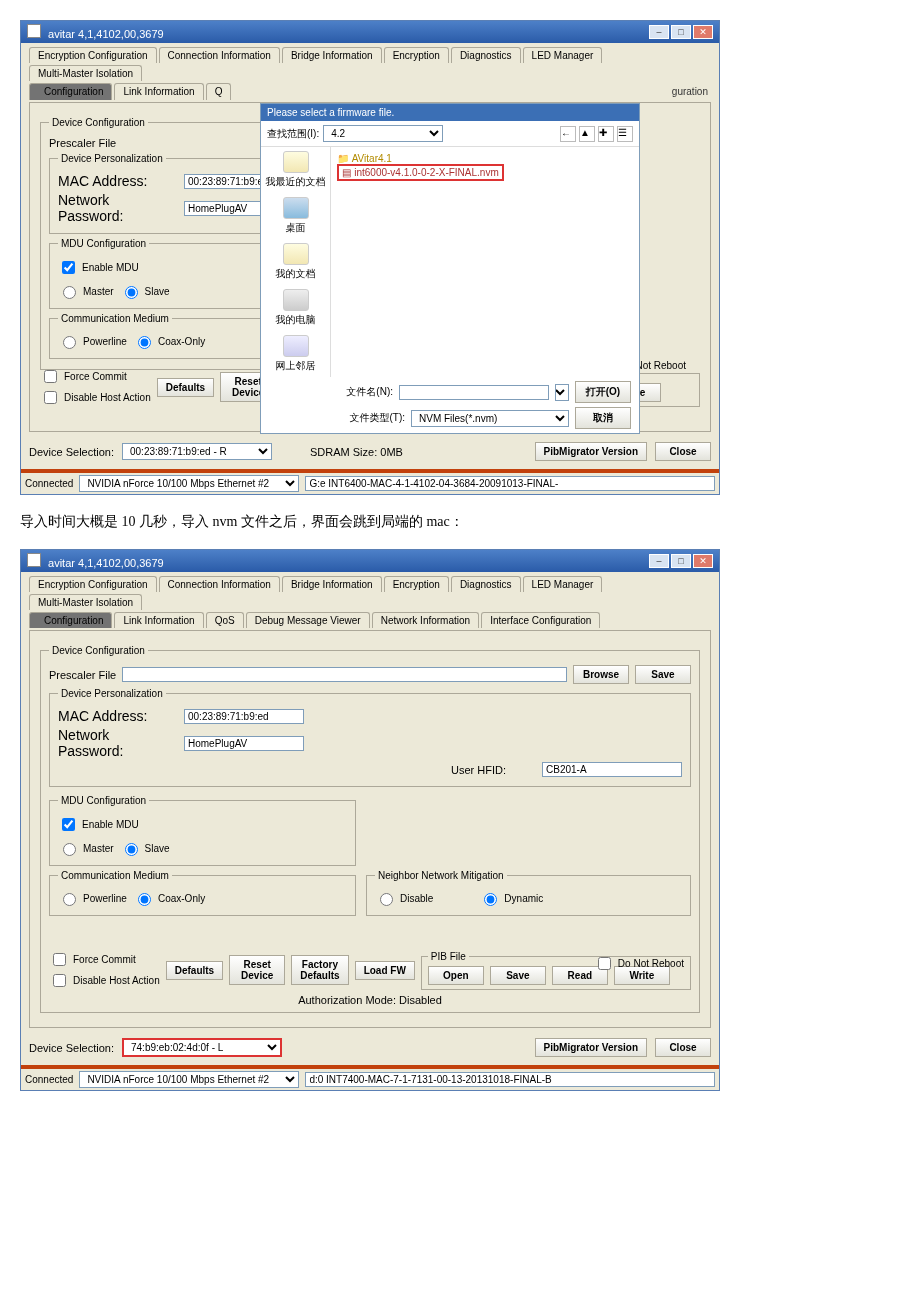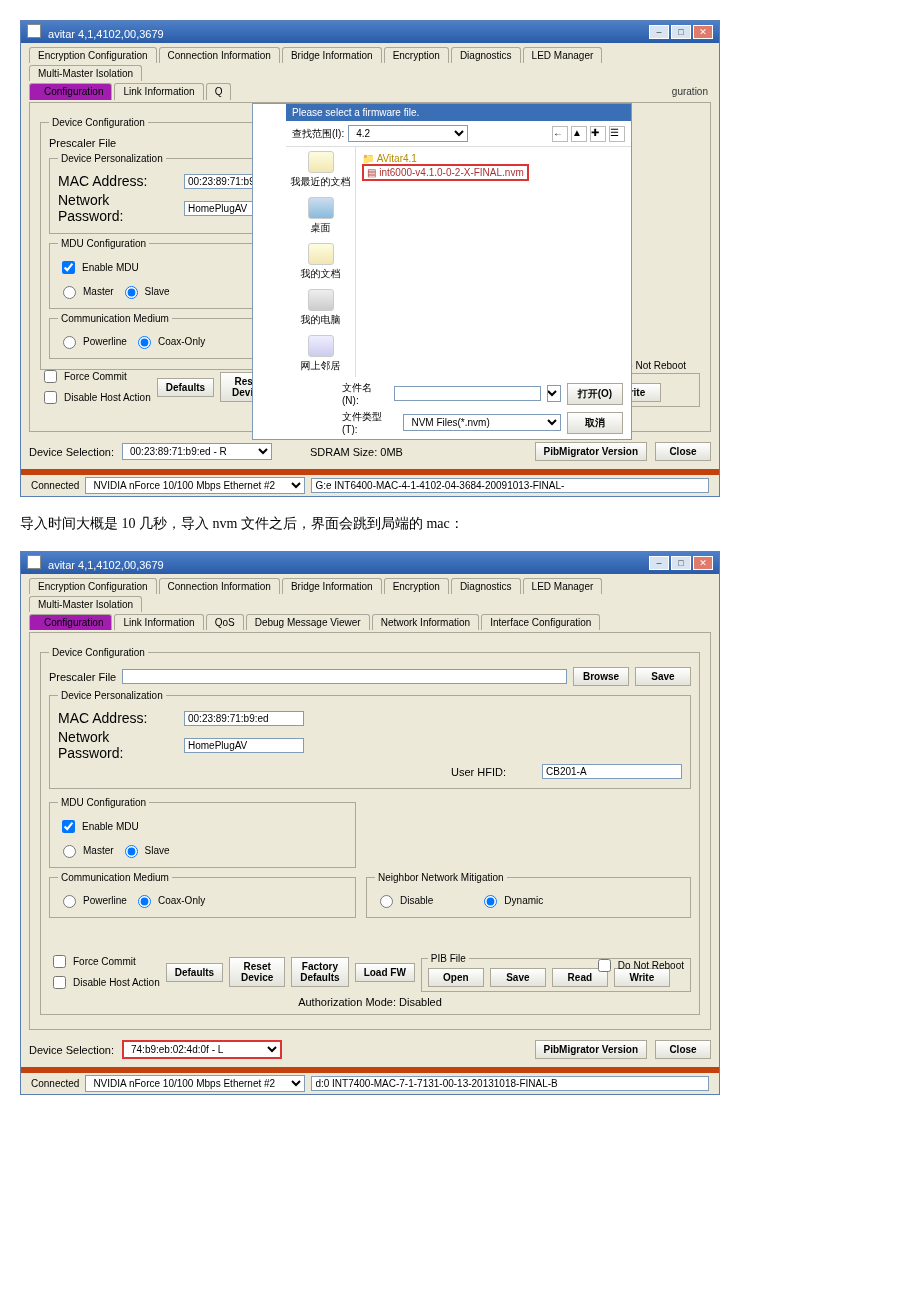--- a/index.html
+++ b/index.html
@@ -48,21 +48,21 @@
     margin-bottom:2px;
   }
   .tab {
     border:1px solid #aca899;
     border-bottom:none;
     background:#ece9d8;
     padding:2px 8px;
     font-size:10px;
     border-radius:3px 3px 0 0;
   }
-  .tab.sel { background:#a21caf;padding-left:14px; }
+  .tab.sel { background:#737373;padding-left:14px; }
   .panel {
     border:1px solid #aca899;
     background:#ece9d8;
     padding:10px;
     position:relative;
     min-height: 330px;
   }
   fieldset {
     border:1px solid #aca899;
     margin:4px 0;
@@ -84,36 +84,35 @@
     min-width:56px;
     text-align:center;
     font-weight:bold;
   }
   .btn.disabled { color:#999; }
   .row { display:flex; align-items:center; gap:6px; margin:3px 0; }
   .bottom-row {
     display:flex; align-items:center; gap:8px; margin-top:10px;
   }
   .statusbar {
-    border-top:6px solid #c2410c;
-    padding:2px 10px;
+    border-top:4px solid #c2410c;
+    padding:2px 4px;
     font-size:10px;
     display:flex;
     gap:6px;
     align-items:center;
     background:#ece9d8;
   }
   .filedlg {
     position:absolute;
-    top:0; left:222px;
+    top:0; left:230px;
     width:380px;
     background:#fff;
     border:1px solid #7f9db9;
     z-index:5;
-    padding-left:33px;
   }
   .filedlg .hdr {
     background:linear-gradient(#eaf0fa,#c9d9f0);
     color:#000;
     font-size:10px;
     padding:3px 6px;
   }
   .filedlg .tool {
     display:flex;align-items:center;gap:4px;padding:4px 6px;border-bottom:1px solid #ddd;
     font-size:10px;

